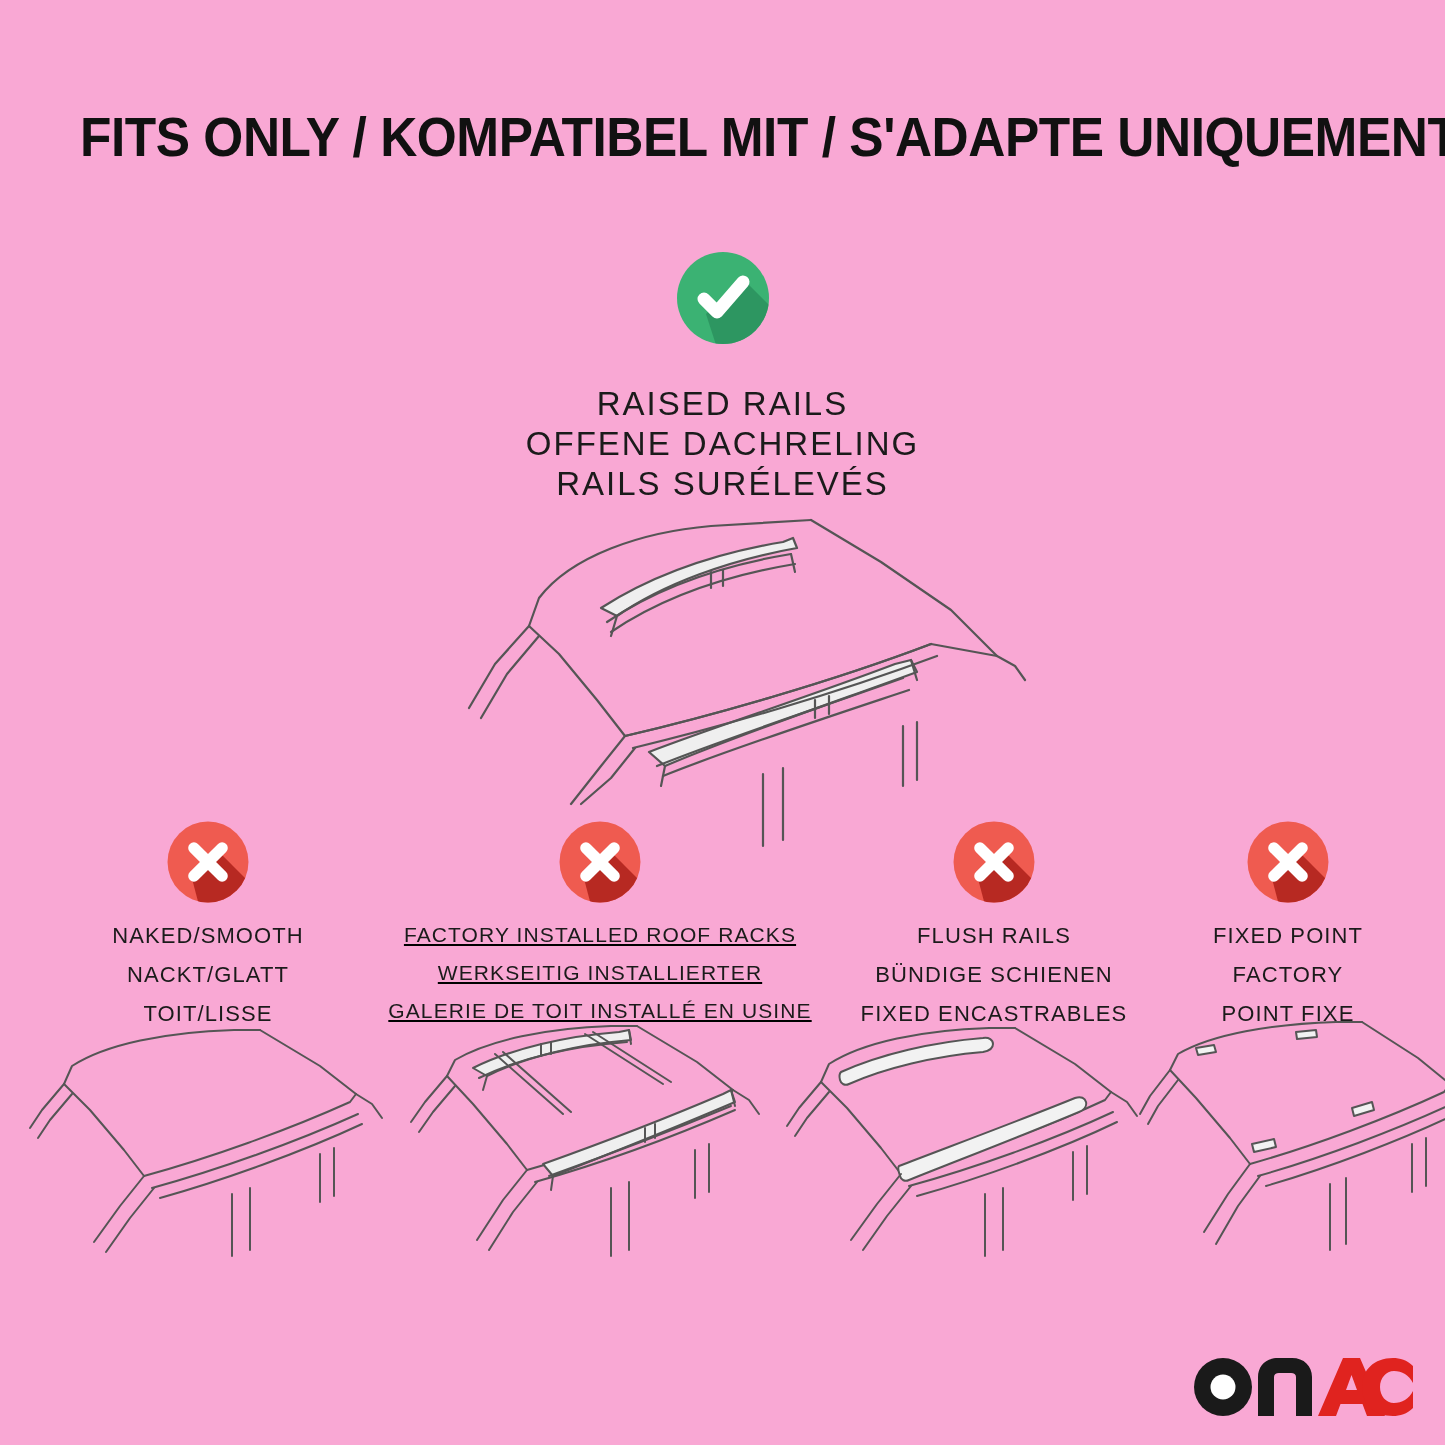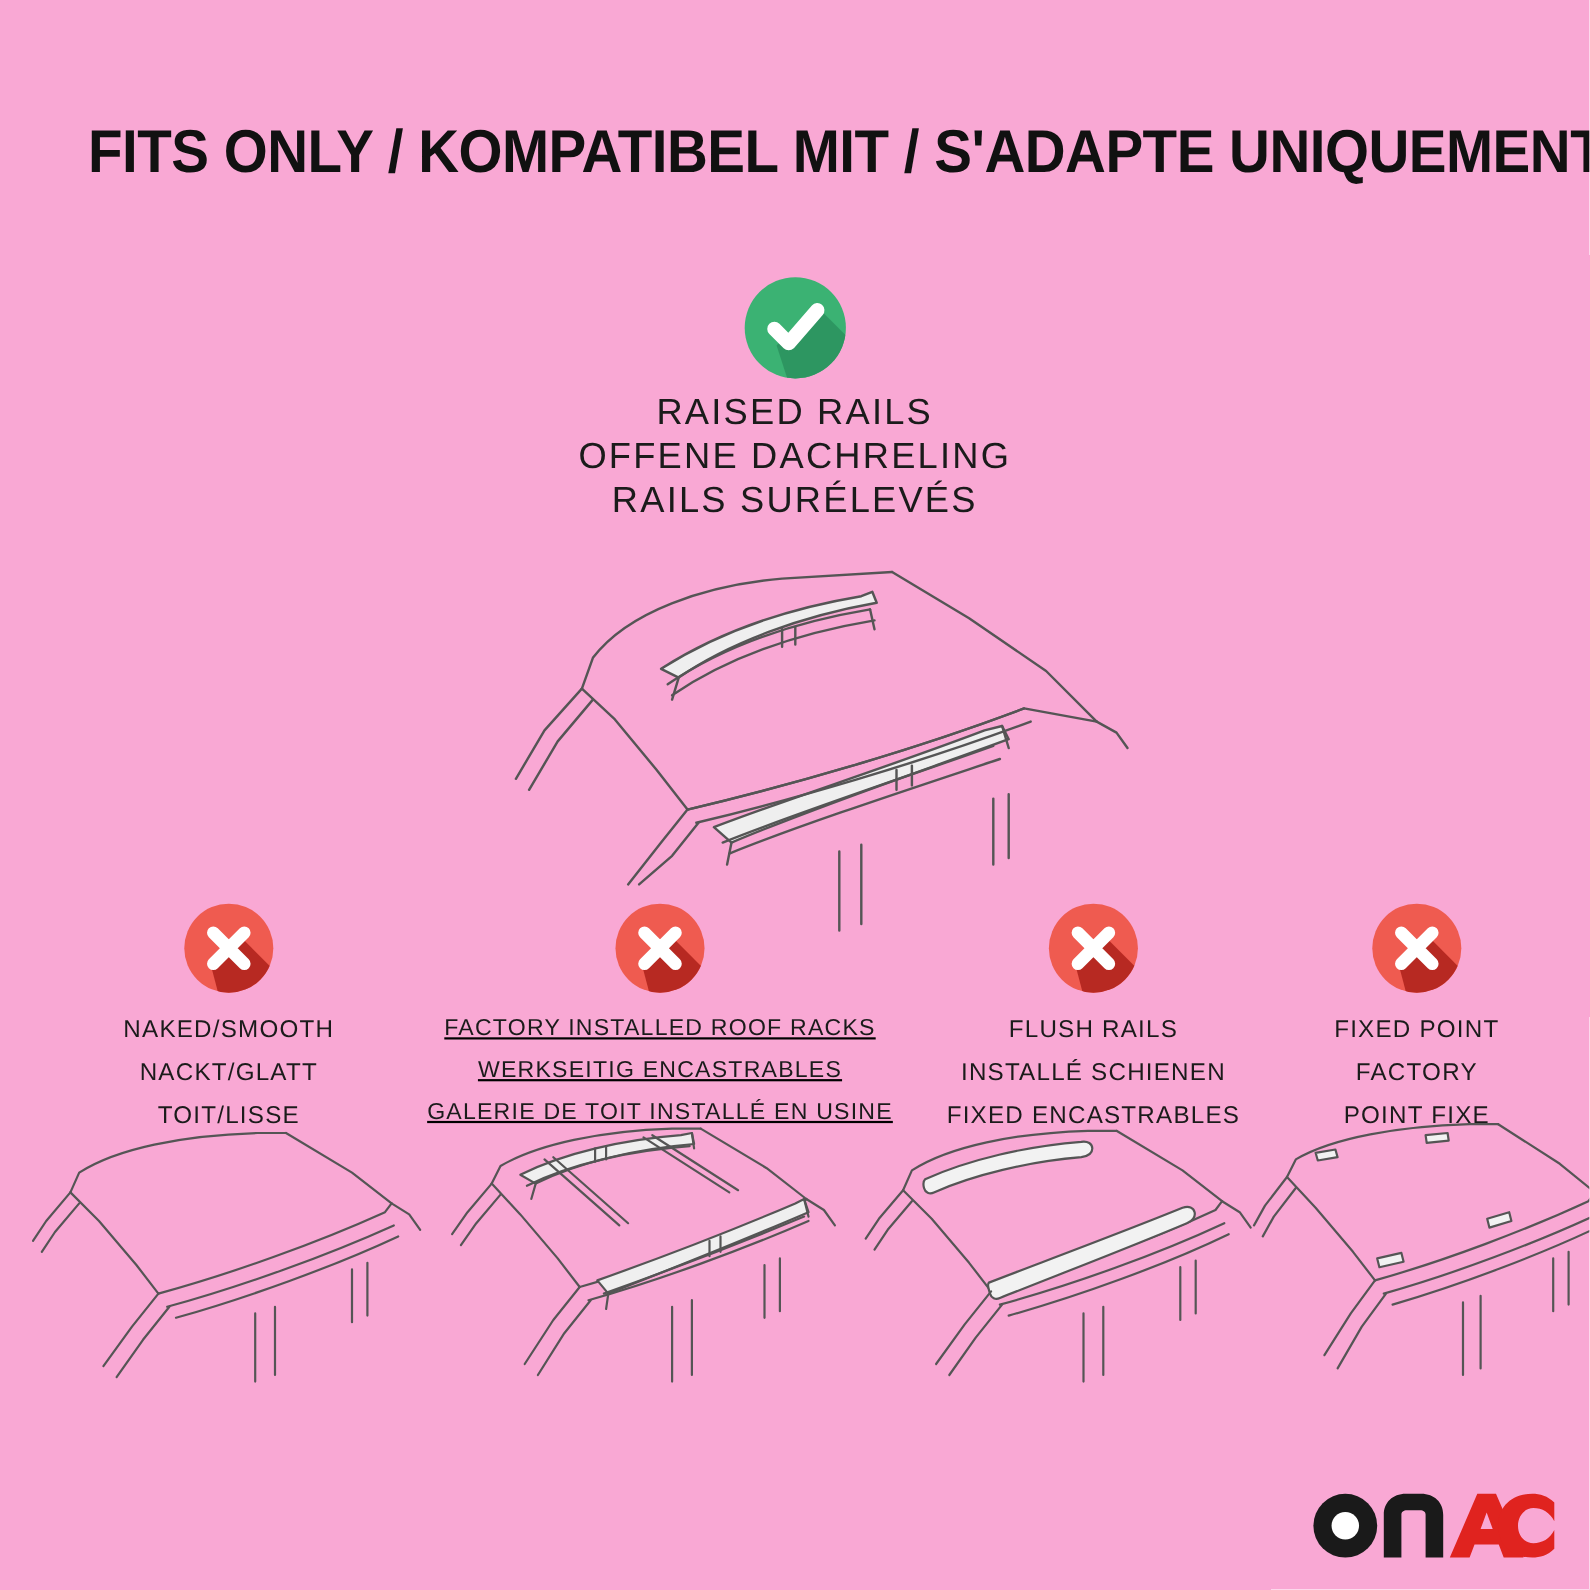--- a/index.html
+++ b/index.html
@@ -46,21 +46,21 @@
   .icon-badge {
     position: relative;
     display: block;
     margin: 0 auto;
   }
   #hero-check {
     width: 100px;
     height: 100px;
   }
   #hero-label {
-    margin-top: 6px;
+    margin-top: 36px;
     text-align: center;
     font-size: 33px;
     line-height: 40px;
     letter-spacing: 2.0px;
     font-weight: 300;
     color: #1b1b1b;
   }
   #hero-label .ln { display: block; }
 
   #hero-art {
@@ -234,21 +234,21 @@
           </clipPath>
         </defs>
       <circle cx="50" cy="50" r="46" fill="#EF5B50"></circle>
       <g clip-path="url(#clipRed1)">
         <path d="M62 38 L100 76 L100 100 L40 100 L30 62 Z" fill="#B0241D" opacity="0.9"></path>
       </g>
       <path d="M34 34 L66 66 M66 34 L34 66" fill="none" stroke="#ffffff" stroke-width="13" stroke-linecap="round"></path>
     </svg>
     <div class="col-label">
       <span class="ln">FACTORY INSTALLED ROOF RACKS</span>
-      <span class="ln">WERKSEITIG ENCASTRABLES</span>
+      <span class="ln">WERKSEITIG INSTALLIERTER</span>
       <span class="ln">GALERIE DE TOIT INSTALLÉ EN USINE</span>
     </div>
   </div>
 
   <svg class="col-art" id="art-1" viewBox="0 0 370 240">
     <g fill="none" stroke="#555" stroke-width="2" stroke-linecap="round" stroke-linejoin="round">
       <path d="M52 58 L60 42 C94 22 152 10 216 8 L242 8"></path>
       <path d="M242 8 L302 44 L338 72"></path>
       <path d="M52 58 L78 86 L112 126 L132 152"></path>
       <path d="M132 152 C196 134 272 106 332 80 L338 72"></path>
@@ -286,21 +286,21 @@
           </clipPath>
         </defs>
       <circle cx="50" cy="50" r="46" fill="#EF5B50"></circle>
       <g clip-path="url(#clipRed2)">
         <path d="M62 38 L100 76 L100 100 L40 100 L30 62 Z" fill="#B0241D" opacity="0.9"></path>
       </g>
       <path d="M34 34 L66 66 M66 34 L34 66" fill="none" stroke="#ffffff" stroke-width="13" stroke-linecap="round"></path>
     </svg>
     <div class="col-label">
       <span class="ln">FLUSH RAILS</span>
-      <span class="ln">INSTALLÉ SCHIENEN</span>
+      <span class="ln">BÜNDIGE SCHIENEN</span>
       <span class="ln">FIXED ENCASTRABLES</span>
     </div>
   </div>
 
   <svg class="col-art" id="art-2" viewBox="0 0 370 240">
     <g fill="none" stroke="#555" stroke-width="2" stroke-linecap="round" stroke-linejoin="round">
       <path d="M46 64 L54 46 C88 24 148 12 214 10 L240 10"></path>
       <path d="M240 10 L300 46 L336 74"></path>
       <path d="M46 64 L72 90 L106 130 L126 156"></path>
       <path d="M126 156 C192 138 270 110 330 82 L336 74"></path>

